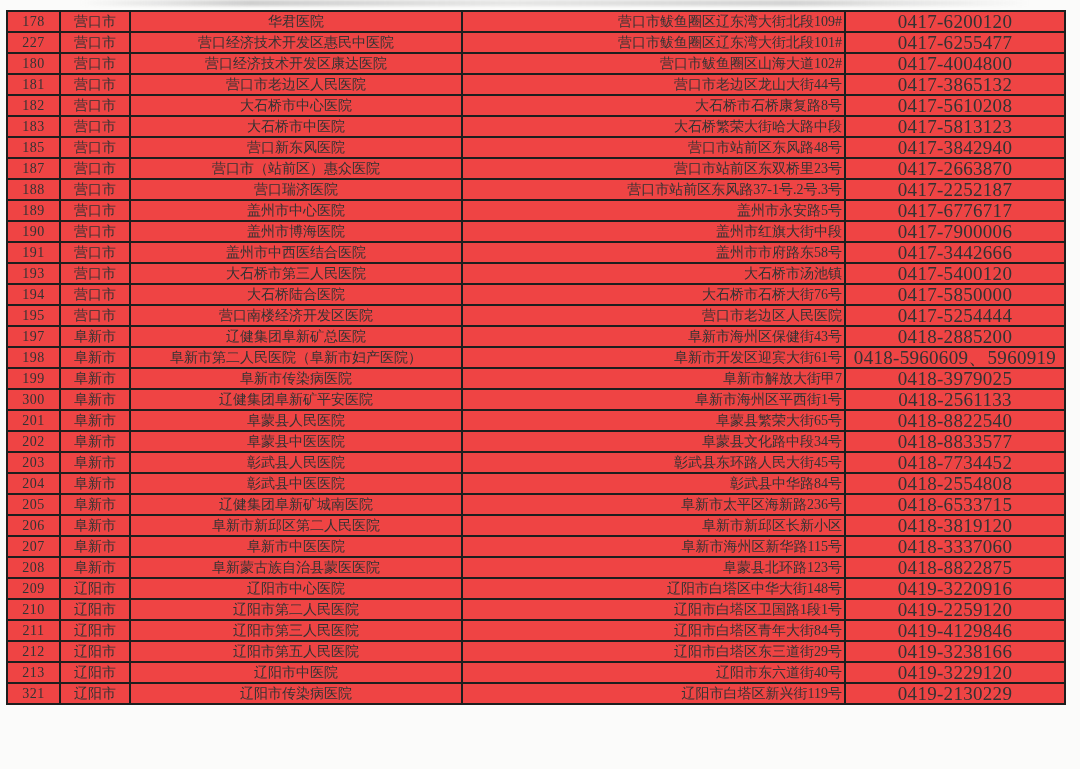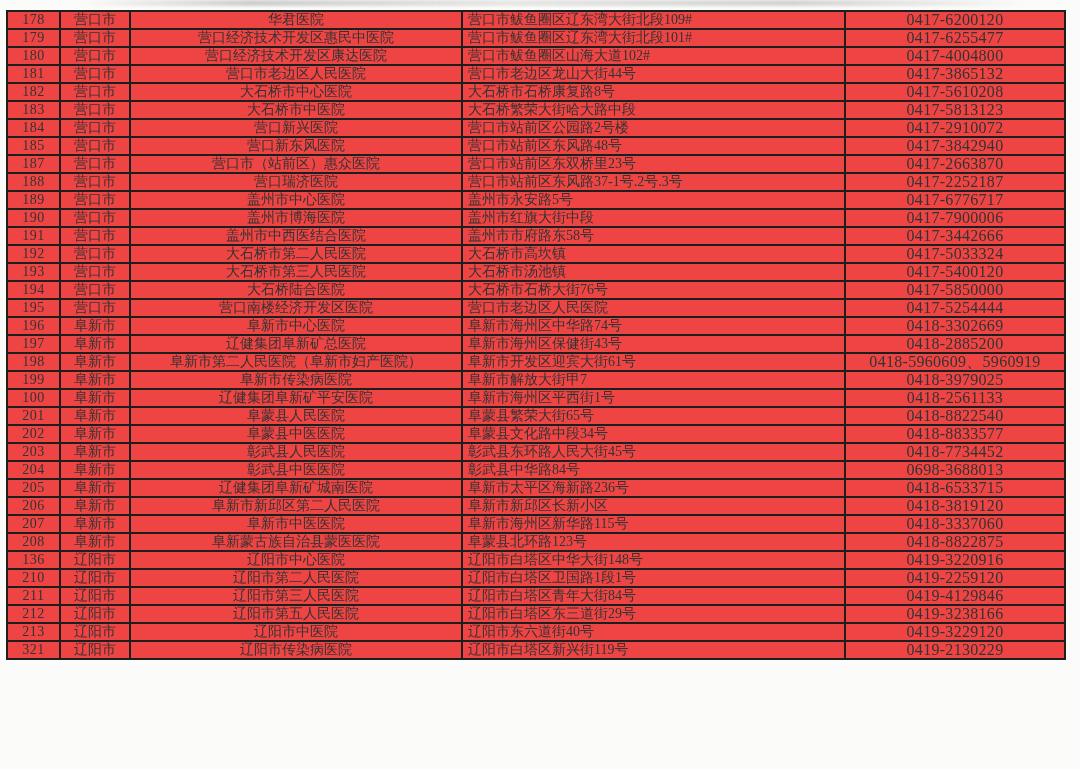--- a/index.html
+++ b/index.html
@@ -42,28 +42,28 @@
     font-size: 14px;
     line-height: 1;
     color: #333333;
     text-align: center;
     vertical-align: middle;
     padding: 0 2px;
     white-space: nowrap;
     overflow: hidden;
   }
   table.hospital-table td.addr {
-    text-align: left;
-    padding-left: 5px;
+    text-align: right;
+    padding-left: 16px;
   }
   table.hospital-table td.num {
     letter-spacing: 0.5px;
   }
   table.hospital-table td.phone {
-    font-size: 16px;
+    font-size: 19px;
     letter-spacing: 0.3px;
   }
 </style>
 </head>
 <body>
 
 <div class="page">
   <div class="smudge-top"></div>
 
   <table class="hospital-table">
@@ -76,21 +76,21 @@
     </colgroup>
     <tbody>
         <tr>
       <td class="num">178</td>
       <td class="city">营口市</td>
       <td class="hosp">华君医院</td>
       <td class="addr">营口市鲅鱼圈区辽东湾大街北段109#</td>
       <td class="phone">0417-6200120</td>
     </tr>
         <tr>
-      <td class="num">179</td>
+      <td class="num">227</td>
       <td class="city">营口市</td>
       <td class="hosp">营口经济技术开发区惠民中医院</td>
       <td class="addr">营口市鲅鱼圈区辽东湾大街北段101#</td>
       <td class="phone">0417-6255477</td>
     </tr>
         <tr>
       <td class="num">180</td>
       <td class="city">营口市</td>
       <td class="hosp">营口经济技术开发区康达医院</td>
       <td class="addr">营口市鲅鱼圈区山海大道102#</td>
@@ -111,27 +111,20 @@
       <td class="phone">0417-5610208</td>
     </tr>
         <tr>
       <td class="num">183</td>
       <td class="city">营口市</td>
       <td class="hosp">大石桥市中医院</td>
       <td class="addr">大石桥繁荣大街哈大路中段</td>
       <td class="phone">0417-5813123</td>
     </tr>
         <tr>
-      <td class="num">184</td>
-      <td class="city">营口市</td>
-      <td class="hosp">营口新兴医院</td>
-      <td class="addr">营口市站前区公园路2号楼</td>
-      <td class="phone">0417-2910072</td>
-    </tr>
-        <tr>
       <td class="num">185</td>
       <td class="city">营口市</td>
       <td class="hosp">营口新东风医院</td>
       <td class="addr">营口市站前区东风路48号</td>
       <td class="phone">0417-3842940</td>
     </tr>
         <tr>
       <td class="num">187</td>
       <td class="city">营口市</td>
       <td class="hosp">营口市（站前区）惠众医院</td>
@@ -160,27 +153,20 @@
       <td class="phone">0417-7900006</td>
     </tr>
         <tr>
       <td class="num">191</td>
       <td class="city">营口市</td>
       <td class="hosp">盖州市中西医结合医院</td>
       <td class="addr">盖州市市府路东58号</td>
       <td class="phone">0417-3442666</td>
     </tr>
         <tr>
-      <td class="num">192</td>
-      <td class="city">营口市</td>
-      <td class="hosp">大石桥市第二人民医院</td>
-      <td class="addr">大石桥市高坎镇</td>
-      <td class="phone">0417-5033324</td>
-    </tr>
-        <tr>
       <td class="num">193</td>
       <td class="city">营口市</td>
       <td class="hosp">大石桥市第三人民医院</td>
       <td class="addr">大石桥市汤池镇</td>
       <td class="phone">0417-5400120</td>
     </tr>
         <tr>
       <td class="num">194</td>
       <td class="city">营口市</td>
       <td class="hosp">大石桥陆合医院</td>
@@ -188,27 +174,20 @@
       <td class="phone">0417-5850000</td>
     </tr>
         <tr>
       <td class="num">195</td>
       <td class="city">营口市</td>
       <td class="hosp">营口南楼经济开发区医院</td>
       <td class="addr">营口市老边区人民医院</td>
       <td class="phone">0417-5254444</td>
     </tr>
         <tr>
-      <td class="num">196</td>
-      <td class="city">阜新市</td>
-      <td class="hosp">阜新市中心医院</td>
-      <td class="addr">阜新市海州区中华路74号</td>
-      <td class="phone">0418-3302669</td>
-    </tr>
-        <tr>
       <td class="num">197</td>
       <td class="city">阜新市</td>
       <td class="hosp">辽健集团阜新矿总医院</td>
       <td class="addr">阜新市海州区保健街43号</td>
       <td class="phone">0418-2885200</td>
     </tr>
         <tr>
       <td class="num">198</td>
       <td class="city">阜新市</td>
       <td class="hosp">阜新市第二人民医院（阜新市妇产医院）</td>
@@ -216,21 +195,21 @@
       <td class="phone">0418-5960609、5960919</td>
     </tr>
         <tr>
       <td class="num">199</td>
       <td class="city">阜新市</td>
       <td class="hosp">阜新市传染病医院</td>
       <td class="addr">阜新市解放大街甲7</td>
       <td class="phone">0418-3979025</td>
     </tr>
         <tr>
-      <td class="num">100</td>
+      <td class="num">300</td>
       <td class="city">阜新市</td>
       <td class="hosp">辽健集团阜新矿平安医院</td>
       <td class="addr">阜新市海州区平西街1号</td>
       <td class="phone">0418-2561133</td>
     </tr>
         <tr>
       <td class="num">201</td>
       <td class="city">阜新市</td>
       <td class="hosp">阜蒙县人民医院</td>
       <td class="addr">阜蒙县繁荣大街65号</td>
@@ -248,21 +227,21 @@
       <td class="city">阜新市</td>
       <td class="hosp">彰武县人民医院</td>
       <td class="addr">彰武县东环路人民大街45号</td>
       <td class="phone">0418-7734452</td>
     </tr>
         <tr>
       <td class="num">204</td>
       <td class="city">阜新市</td>
       <td class="hosp">彰武县中医医院</td>
       <td class="addr">彰武县中华路84号</td>
-      <td class="phone">0698-3688013</td>
+      <td class="phone">0418-2554808</td>
     </tr>
         <tr>
       <td class="num">205</td>
       <td class="city">阜新市</td>
       <td class="hosp">辽健集团阜新矿城南医院</td>
       <td class="addr">阜新市太平区海新路236号</td>
       <td class="phone">0418-6533715</td>
     </tr>
         <tr>
       <td class="num">206</td>
@@ -279,21 +258,21 @@
       <td class="phone">0418-3337060</td>
     </tr>
         <tr>
       <td class="num">208</td>
       <td class="city">阜新市</td>
       <td class="hosp">阜新蒙古族自治县蒙医医院</td>
       <td class="addr">阜蒙县北环路123号</td>
       <td class="phone">0418-8822875</td>
     </tr>
         <tr>
-      <td class="num">136</td>
+      <td class="num">209</td>
       <td class="city">辽阳市</td>
       <td class="hosp">辽阳市中心医院</td>
       <td class="addr">辽阳市白塔区中华大街148号</td>
       <td class="phone">0419-3220916</td>
     </tr>
         <tr>
       <td class="num">210</td>
       <td class="city">辽阳市</td>
       <td class="hosp">辽阳市第二人民医院</td>
       <td class="addr">辽阳市白塔区卫国路1段1号</td>

